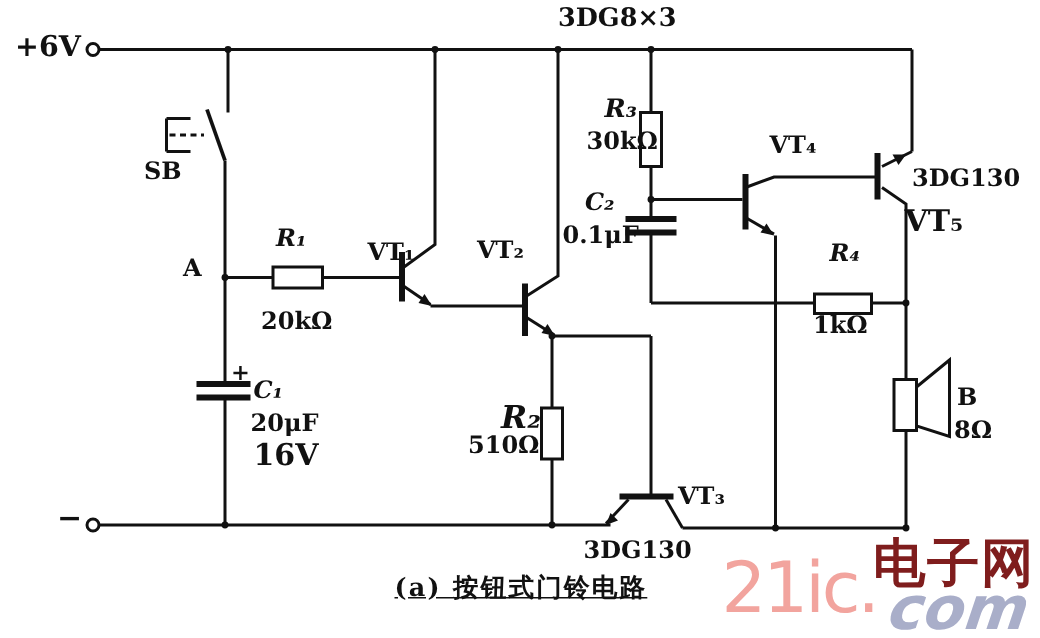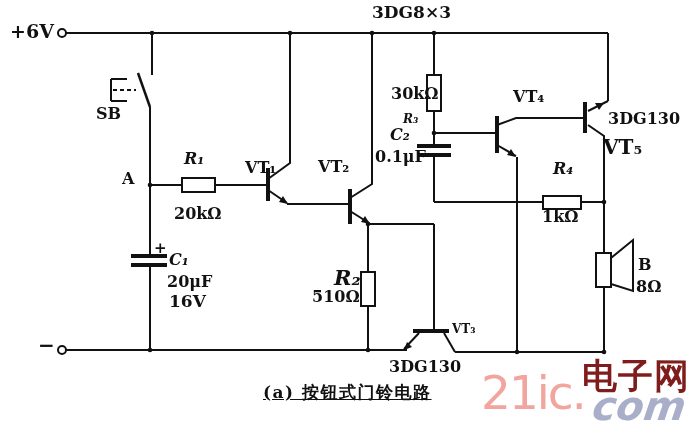--- a/index.html
+++ b/index.html
@@ -146,38 +146,38 @@
 
   <span class="lbl it" style="left:184px;top:151px;font-size:16px;">R₁</span>
   <span class="lbl" style="left:174px;top:194px;font-size:16px;margin-top:12px;">20kΩ</span>
 
   <span class="lbl" style="left:245px;top:148px;font-size:16px;margin-top:12px;">VT₁</span>
   <span class="lbl" style="left:318px;top:159px;font-size:16px;">VT₂</span>
 
   <span class="lbl" style="left:154px;top:241px;font-size:15px;">+</span>
   <span class="lbl it" style="left:169px;top:252px;font-size:16px;">C₁</span>
   <span class="lbl" style="left:167px;top:274px;font-size:16px;">20μF</span>
-  <span class="lbl" style="left:169px;top:293px;font-size:17px;">16V</span>
+  <span class="lbl" style="left:169px;top:293px;font-size:20px;">16V</span>
 
   <span class="lbl it" style="left:334px;top:267px;font-size:21px;">R₂</span>
   <span class="lbl" style="left:312px;top:289px;font-size:16px;">510Ω</span>
 
-  <span class="lbl it" style="left:403px;top:65px;font-size:12px;margin-top:48px;">R₃</span>
+  <span class="lbl it" style="left:403px;top:65px;font-size:17px;">R₃</span>
   <span class="lbl" style="left:391px;top:86px;font-size:16px;">30kΩ</span>
 
   <span class="lbl it" style="left:390px;top:127px;font-size:16px;">C₂</span>
   <span class="lbl" style="left:375px;top:149px;font-size:16px;">0.1μF</span>
 
   <span class="lbl" style="left:513px;top:89px;font-size:16px;">VT₄</span>
   <span class="lbl" style="left:603px;top:89px;font-size:20px;margin-top:48px;">VT₅</span>
   <span class="lbl" style="left:608px;top:111px;font-size:16px;">3DG130</span>
 
   <span class="lbl it" style="left:553px;top:161px;font-size:16px;">R₄</span>
   <span class="lbl" style="left:542px;top:209px;font-size:16px;">1kΩ</span>
 
-  <span class="lbl" style="left:452px;top:323px;font-size:12px;">VT₃</span>
+  <span class="lbl" style="left:452px;top:323px;font-size:16px;">VT₃</span>
   <span class="lbl" style="left:389px;top:359px;font-size:16px;">3DG130</span>
 
   <span class="lbl" style="left:638px;top:257px;font-size:16px;">B</span>
   <span class="lbl" style="left:636px;top:279px;font-size:16px;">8Ω</span>
 
   <span class="lbl" style="left:263px;top:384px;font-size:17px;letter-spacing:1.5px;text-decoration:underline;">(a) 按钮式门铃电路</span>
 </div>
 
 </body></html>

